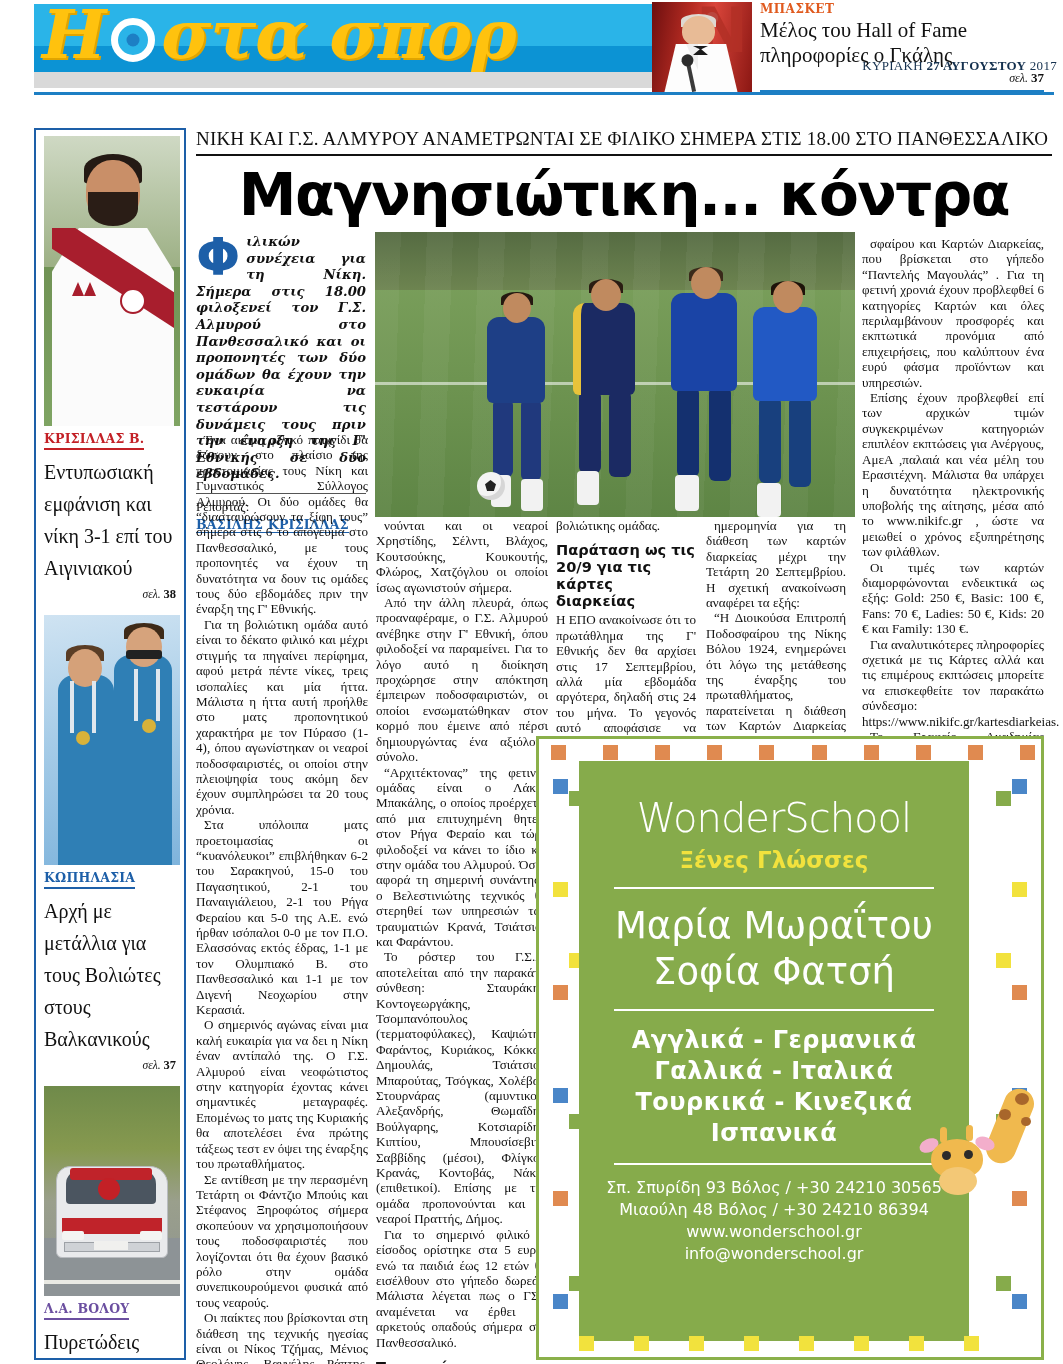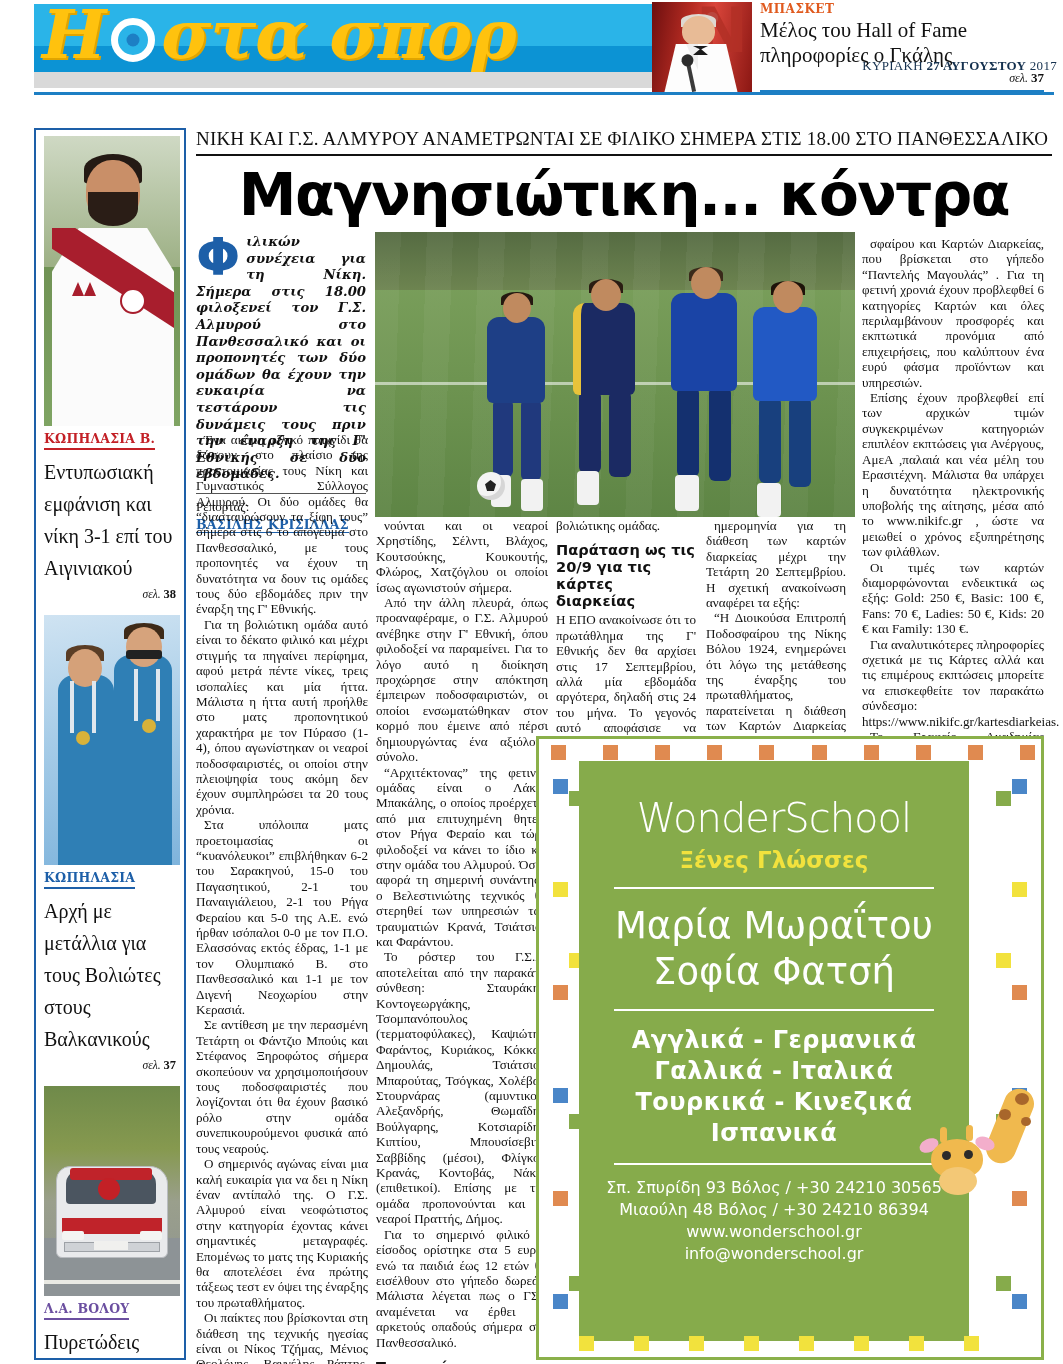--- a/index.html
+++ b/index.html
@@ -508,21 +508,21 @@
       <div class="sb-photo ph1">
         <div class="sky"></div>
         <div class="hair"></div>
         <div class="head"></div>
         <div class="beard"></div>
         <div class="jersey"></div>
         <div class="stripe"></div>
         <div class="crest"></div>
         <div class="logo"></div>
       </div>
-      <div class="sb-kicker k-red">ΚΩΠΗΛΑΣΙΑ Β.</div>
+      <div class="sb-kicker k-red">ΚΡΙΣΙΛΛΑΣ Β.</div>
       <div class="sb-head">Εντυπωσιακή εμφάνιση και νίκη 3-1 επί του Αιγινιακού</div>
       <div class="sb-page">
         <span>σελ.</span>
         <b>38</b>
       </div>
     </div>
 
     <div class="sb-item">
       <div class="sb-photo short ph2">
         <div class="trophy"></div>
@@ -617,22 +617,22 @@
         <div class="hd"></div>
     </div>
     <div class="ball"></div>
   </div>
 
   <div class="col c1">
     <p>
         <span style="display: block; text-indent: 8px; text-align: justify;">Ένα ακόμη φιλικό παιχνίδι θα δώσουν στο πλαίσιο της προετοιμασίας τους Νίκη και Γυμναστικός Σύλλογος Αλμυρού. Οι δύο ομάδες θα “διασταυρώσουν τα ξίφη τους” σήμερα στις 6 το απόγευμα στο Πανθεσσαλικό, με τους προπονητές να έχουν τη δυνατότητα να δουν τις ομάδες τους δύο εβδομάδες πριν την έναρξη της Γ' Εθνικής.</span>
         <span style="display: block; text-indent: 8px; text-align: justify;">Για τη βολιώτικη ομάδα αυτό είναι το δέκατο φιλικό και μέχρι στιγμής τα πηγαίνει περίφημα, αφού μετρά πέντε νίκες, τρεις ισοπαλίες και μία ήττα. Μάλιστα η ήττα αυτή προήλθε στο ματς προπονητικού χαρακτήρα με τον Πύρασο (1-4), όπου αγωνίστηκαν οι νεαροί ποδοσφαιριστές, οι οποίοι στην πλειοψηφία τους ακόμη δεν έχουν συμπληρώσει τα 20 τους χρόνια.</span>
         <span style="display: block; text-indent: 8px; text-align: justify;">Στα υπόλοιπα ματς προετοιμασίας οι “κυανόλευκοι” επιβλήθηκαν 6-2 του Σαρακηνού, 15-0 του Παγασητικού, 2-1 του Παναιγιάλειου, 2-1 του Ρήγα Φεραίου και 5-0 της Α.Ε. ενώ ήρθαν ισόπαλοι 0-0 με τον Π.Ο. Ελασσόνας εκτός έδρας, 1-1 με τον Ολυμπιακό Β. στο Πανθεσσαλικό και 1-1 με τον Διγενή Νεοχωρίου στην Κερασιά.</span>
+        <span style="display: block; text-indent: 8px; text-align: justify;">Ο σημερινός αγώνας είναι μια καλή ευκαιρία για να δει η Νίκη έναν αντίπαλό της. Ο Γ.Σ. Αλμυρού είναι νεοφώτιστος στην κατηγορία έχοντας κάνει σημαντικές μεταγραφές. Επομένως το ματς της Κυριακής θα αποτελέσει ένα πρώτης τάξεως τεστ εν όψει της έναρξης του πρωταθλήματος.</span>
         <span style="display: block; text-indent: 8px; text-align: justify;">Σε αντίθεση με την περασμένη Τετάρτη οι Φάντζιο Μπούις και Στέφανος Ξηροφώτος σήμερα σκοπεύουν να χρησιμοποιήσουν τους ποδοσφαιριστές που λογίζονται ότι θα έχουν βασικό ρόλο στην ομάδα συνεπικουρούμενοι φυσικά από τους νεαρούς.</span>
-        <span style="display: block; text-indent: 8px; text-align: justify;">Ο σημερινός αγώνας είναι μια καλή ευκαιρία για να δει η Νίκη έναν αντίπαλό της. Ο Γ.Σ. Αλμυρού είναι νεοφώτιστος στην κατηγορία έχοντας κάνει σημαντικές μεταγραφές. Επομένως το ματς της Κυριακής θα αποτελέσει ένα πρώτης τάξεως τεστ εν όψει της έναρξης του πρωταθλήματος.</span>
         <span style="display: block; text-indent: 8px; text-align: justify;">Οι παίκτες που βρίσκονται στη διάθεση της τεχνικής ηγεσίας είναι οι Νίκος Τζήμας, Μένιος Θεολόγης, Βαγγέλης Ράπτης, Παύλος Τασιάς (τερματοφύλακες), Μάνος Γεντσαρίδης, Βασίλης Λάιος, Δημήτρης Δημολιός, Κώστας Ζιόγας, Σεραφείμ Μωυσίδης, Γιάννης Βέργος, Νίκος Σφονδυλιάς (αμυντικοί), Νέτι Μέτσε, Άντον Ντόλγκι, Γιώργος Ιορδανίδης, Αλέξανδρος Τσιανάκας, Άγγελος Ματθαίου, Αντρέι Γιάκοβλεφ, Σένναντ Μπάιριτς, Σταύρος Βουρδάκης (μέσοι), Βιάτσεσλαβ Σούσκιν, Χρήστος Τζιώρας, Τόλης Γαρυφαλλόπουλος, Αλέξανδρος Σιώμος (επιθετικοί).</span>
       </p>
   </div>
 
   <div class="col c2">
     <p>
         <span style="display: block; text-indent: 8px; text-align: justify;">νούνται και οι νεαροί Χρηστίδης, Σέλντι, Βλάχος, Κουτσούκης, Κουκουτής, Φλώρος, Χατζόγλου οι οποίοι ίσως αγωνιστούν σήμερα.</span>
         <span style="display: block; text-indent: 8px; text-align: justify;">Από την άλλη πλευρά, όπως προαναφέραμε, ο Γ.Σ. Αλμυρού ανέβηκε στην Γ' Εθνική, όπου φιλοδοξεί να παραμείνει. Για το λόγο αυτό η διοίκηση προχώρησε στην απόκτηση έμπειρων ποδοσφαιριστών, οι οποίοι ενσωματώθηκαν στον κορμό που έμεινε από πέρσι δημιουργώντας ένα αξιόλογο σύνολο.</span>
         <span style="display: block; text-indent: 8px; text-align: justify;">“Αρχιτέκτονας” της φετινής ομάδας είναι ο Λάκης Μπακάλης, ο οποίος προέρχεται από μια επιτυχημένη θητεία στον Ρήγα Φεραίο και τώρα φιλοδοξεί να κάνει το ίδιο και στην ομάδα του Αλμυρού. Όσον αφορά τη σημερινή συνάντηση ο Βελεστινιώτης τεχνικός θα στερηθεί των υπηρεσιών των τραυματιών Κρανά, Τσιάτσιου και Φαράντου.</span>
         <span style="display: block; text-indent: 8px; text-align: justify;">Το ρόστερ του Γ.Σ.Α. αποτελείται από την παρακάτω σύνθεση: Σταυράκης, Κοντογεωργάκης, Τσομπανόπουλος (τερματοφύλακες), Καψιώτης, Φαράντος, Κυριάκος, Κόκκας, Δημουλάς, Τσιάτσιος, Μπαρούτας, Τσόγκας, Χολέβας, Στουρνάρας (αμυντικοί), Αλεξανδρής, Θωμαΐδης, Βούλγαρης, Κοτσιαρίδης, Κιπτίου, Μπουσίσεβιτς, Σαββίδης (μέσοι), Φλίγκος, Κρανάς, Κοντοβάς, Νάκας (επιθετικοί). Επίσης με την ομάδα προπονούνται και οι νεαροί Πραττής, Δήμος.</span>

